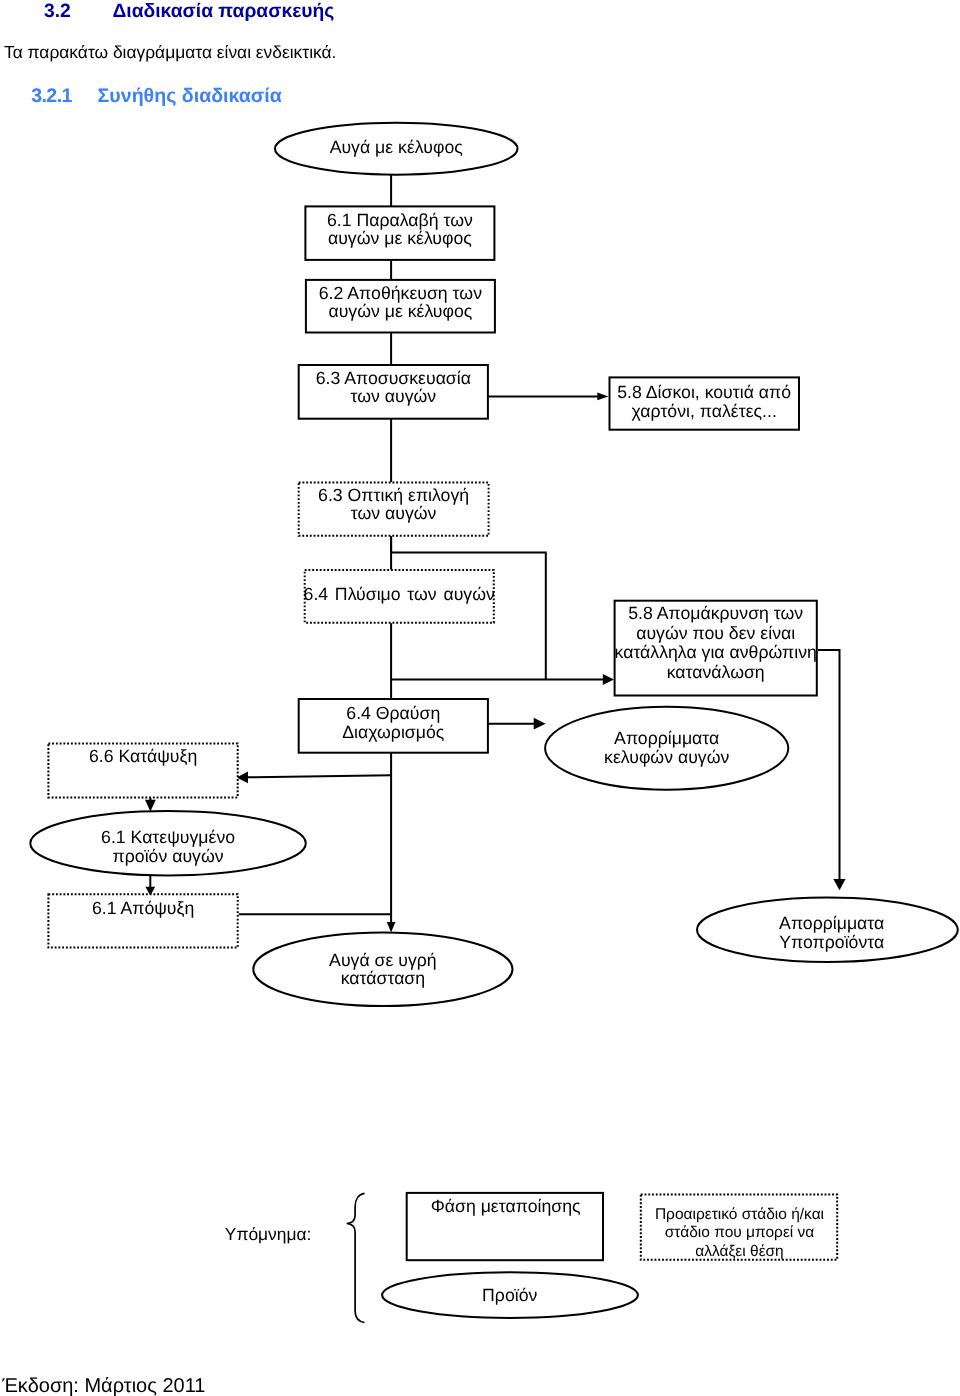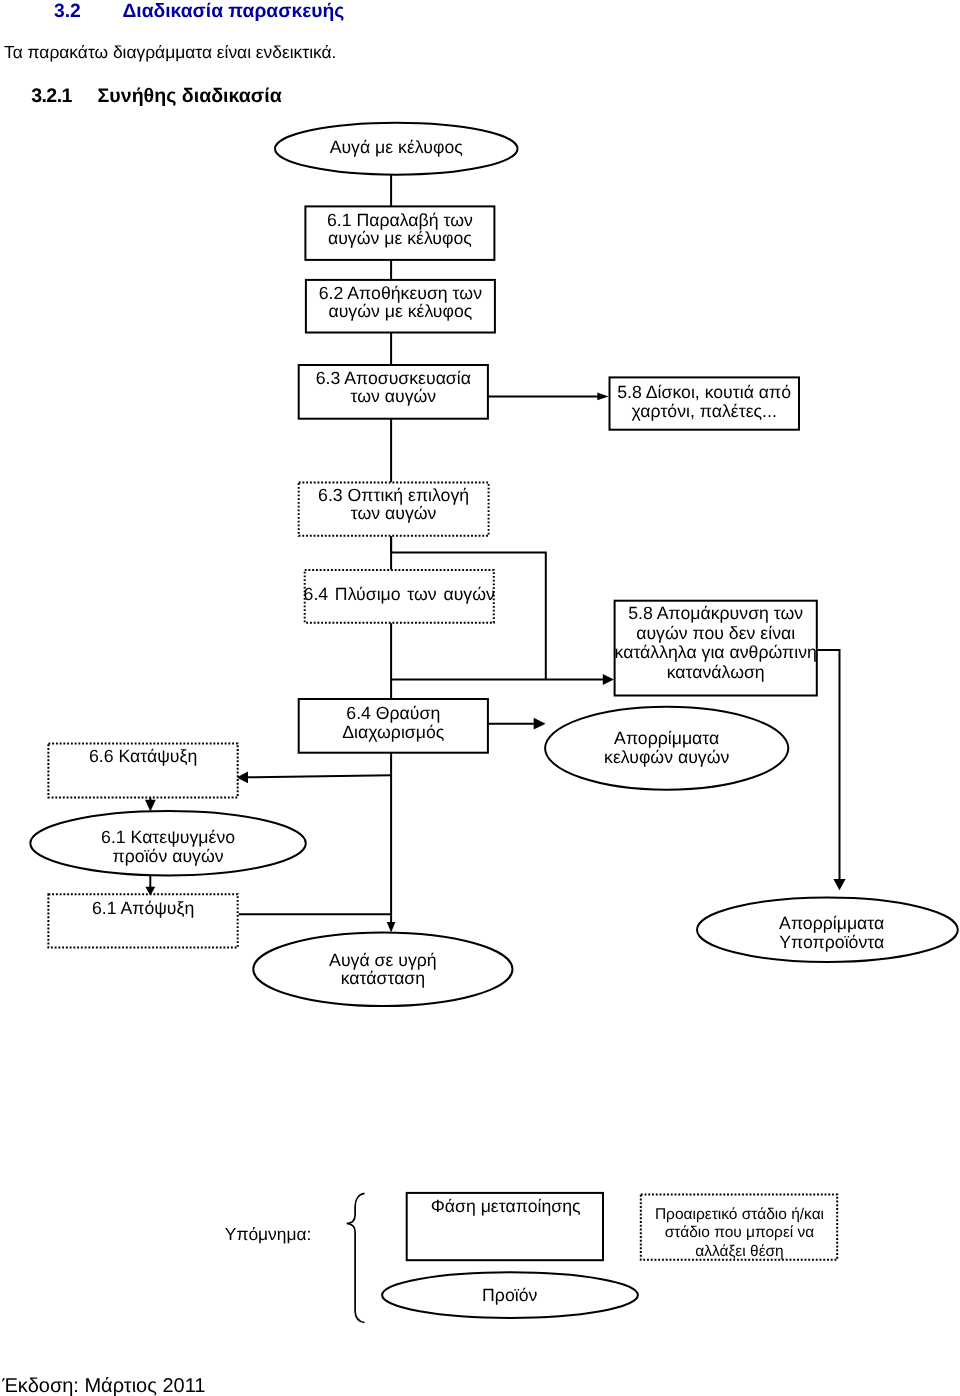--- a/index.html
+++ b/index.html
@@ -1,23 +1,23 @@
 <!DOCTYPE html>
 <html lang="el"><head>
 <meta charset="utf-8">
 <title>3.2 Διαδικασία παρασκευής</title>
 <style>
   html,body{margin:0;padding:0;background:#fff;}
   *{-webkit-font-smoothing:antialiased;text-rendering:geometricPrecision;}
   body{width:960px;height:1396px;font-family:"Liberation Sans",sans-serif;color:#000;overflow:hidden;position:relative;}
   .page{position:absolute;left:0;top:0;width:960px;height:1396px;}
-  #h32{position:absolute;left:54px;top:0.5px;font-size:19.3px;font-weight:bold;}
+  #h32{position:absolute;left:44px;top:0.5px;font-size:19.3px;font-weight:bold;}
   #h32 .num{display:inline-block;width:68.5px;}
   #intro{position:absolute;left:4px;top:42px;font-size:17.4px;text-align:center;}
-  #h321{position:absolute;left:31.2px;top:85px;font-size:19.6px;font-weight:bold;color:#000000;}
+  #h321{position:absolute;left:31.2px;top:85px;font-size:19.6px;font-weight:bold;color:#3b82f6;}
   #h321 .num{display:inline-block;width:66.4px;letter-spacing:-0.6px;}
   #footL{position:absolute;left:2.2px;top:1375px;font-size:20px;}
   #footR{position:absolute;left:779px;top:1375px;font-size:11px;margin-top:33px;}
   #footR .gap{display:inline-block;width:9px;}
   #footR .it{font-style:italic;}
   svg{position:absolute;left:0;top:0;}
   .shape{fill:#fff;stroke:#000;stroke-width:2;}
   .dotted{fill:#fff;stroke:#000;stroke-width:2;stroke-dasharray:1.9 1.85;}
   .ln{stroke:#000;stroke-width:2;fill:none;}
   .lnth{stroke:#000;stroke-width:1.7;fill:none;}

